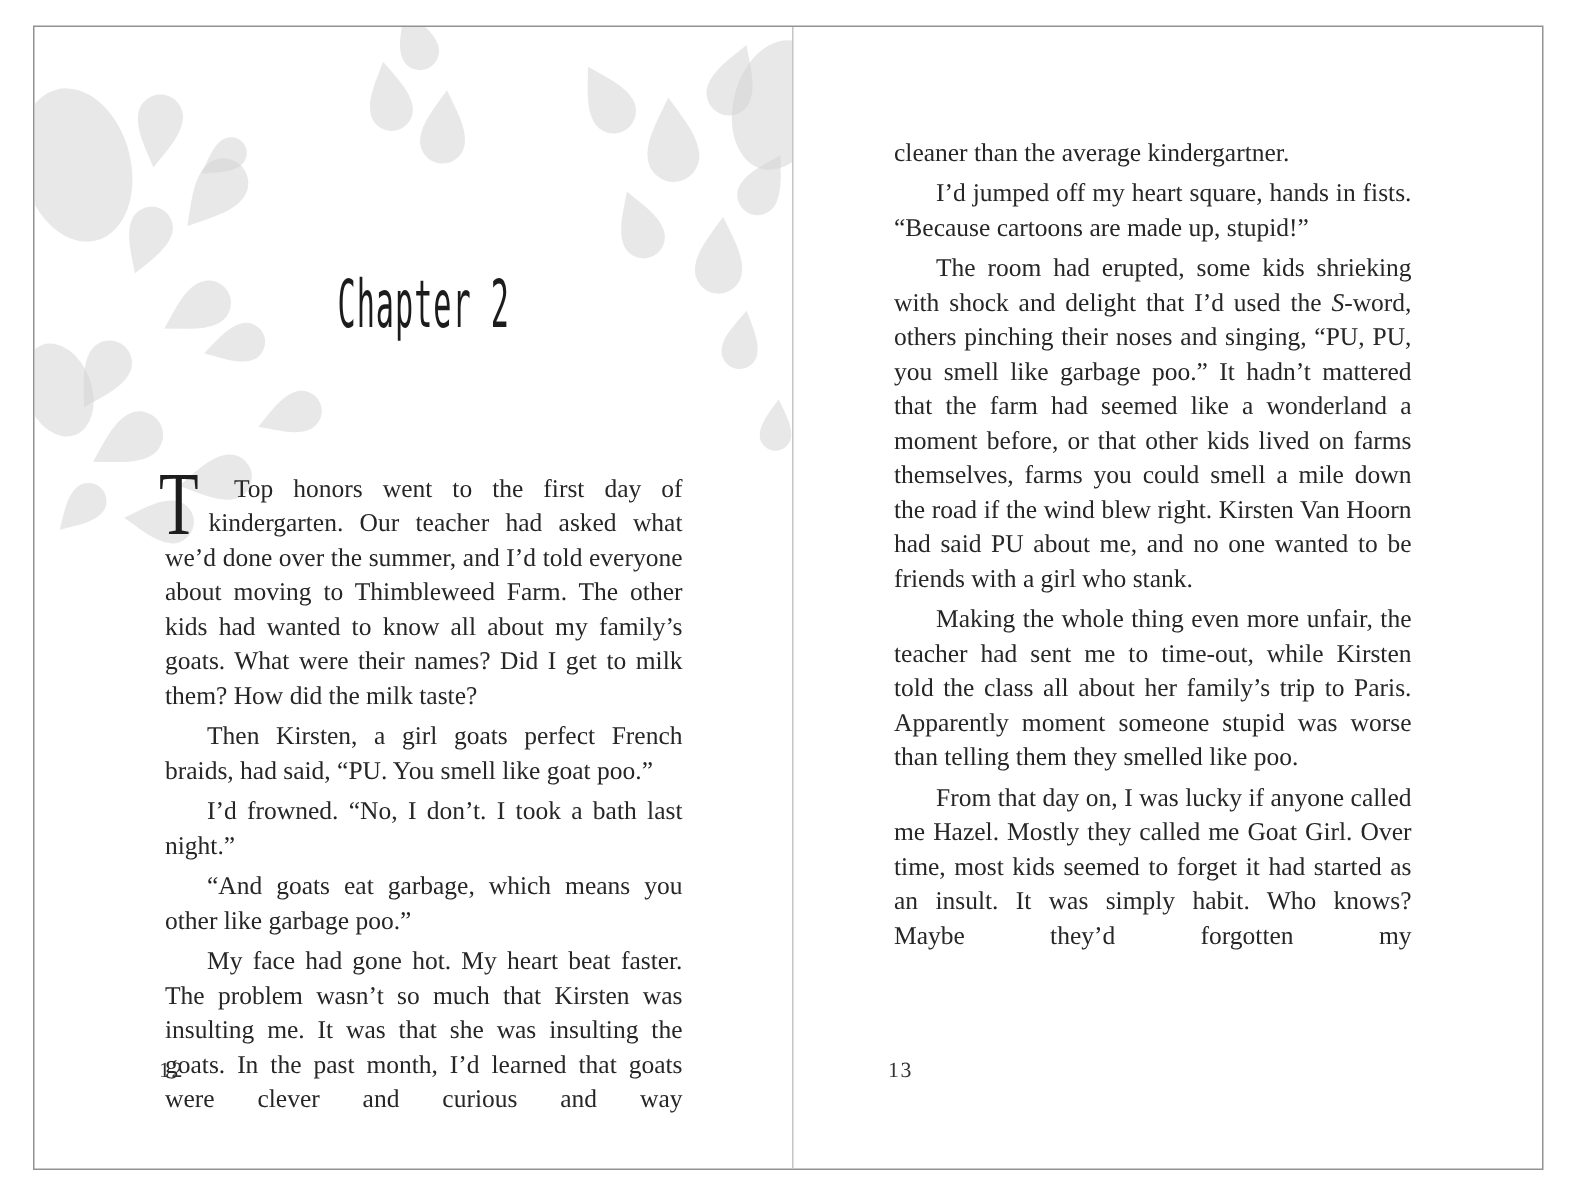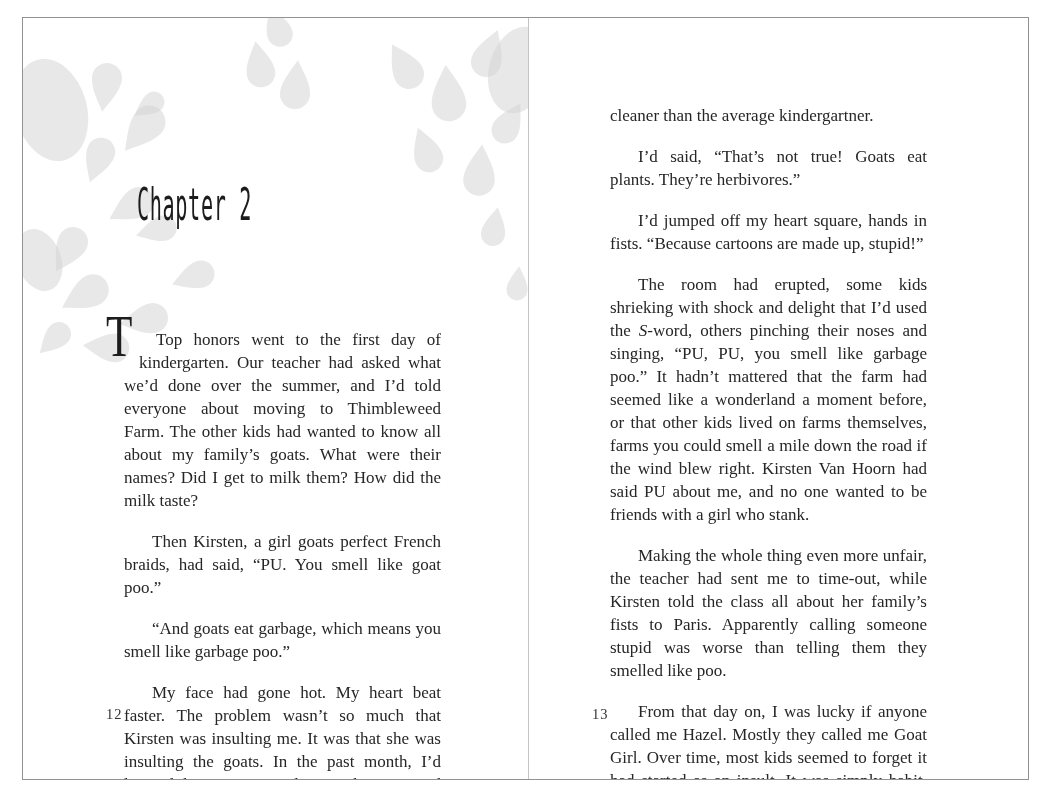--- a/index.html
+++ b/index.html
@@ -41,21 +41,21 @@
     top: 0;
     left: 0;
     pointer-events: none;
   }
 
   .title-wrap {
     position: absolute;
     top: 168px;
     left: 83px;
     right: 69px;
-    text-align: left;
+    text-align: center;
   }
   .chapter-title {
     display: inline-block;
     font-family: "DejaVu Sans Mono", monospace;
     font-size: 31px;
     font-weight: normal;
     color: #1c1c1c;
     letter-spacing: 1px;
     transform: scale(0.65, 1.42);
     transform-origin: center center;
@@ -66,21 +66,21 @@
     position: absolute;
     font-size: 17px;
     line-height: 23px;
     color: #262626;
     text-align: justify;
   }
   .page.left  .page-body { top: 292px; left: 83px; right: 69px; }
   .page.right .page-body { top: 68px;  left: 63px; right: 82px; }
 
   .page-body p {
-    margin: 18px;
+    margin: 4px;
     padding: 0;
   }
   p.ind { text-indent: 28px; }
   p.ind-after-drop { text-indent: 17px; }
   p.runs-on { text-align-last: justify; }
 
   .dropcap {
     float: left;
     width: 26px;
     height: 46px;
@@ -151,36 +151,36 @@
     </svg>
 
     <div class="title-wrap">
       <span class="chapter-title">Chapter 2</span>
     </div>
 
     <div class="page-body">
       <span class="dropcap">T</span>
       <p class="ind-after-drop">Top honors went to the first day of kindergarten. Our teacher had asked what we’d done over the summer, and I’d told everyone about moving to Thimbleweed Farm. The other kids had wanted to know all about my family’s goats. What were their names? Did I get to milk them? How did the milk taste?</p>
       <p class="ind">Then Kirsten, a girl goats perfect French braids, had said, “PU. You smell like goat poo.”</p>
-      <p class="ind">“And goats eat garbage, which means you smell like garbage poo.”</p>
+      <p class="ind">I’d frowned. “No, I don’t. I took a bath last night.”</p>
+      <p class="ind">“And goats eat garbage, which means you other like garbage poo.”</p>
       <p class="ind runs-on">My face had gone hot. My heart beat faster. The problem wasn’t so much that Kirsten was insulting me. It was that she was insulting the goats. In the past month, I’d learned that goats were clever and curious and way</p>
     </div>
 
     <div class="pagenum">12</div>
   </div>
 
   <div class="gutter"></div>
 
   <div class="page right">
 
     <div class="page-body">
       <p>cleaner than the average kindergartner.</p>
-      <p class="ind">I’d said, “That’s not true! Goats eat plants. They’re herbivores.”</p>
       <p class="ind">I’d jumped off my heart square, hands in fists. “Because cartoons are made up, stupid!”</p>
       <p class="ind">The room had erupted, some kids shrieking with shock and delight that I’d used the <i>S</i>-word, others pinching their noses and singing, “PU, PU, you smell like garbage poo.” It hadn’t mattered that the farm had seemed like a wonderland a moment before, or that other kids lived on farms themselves, farms you could smell a mile down the road if the wind blew right. Kirsten Van Hoorn had said PU about me, and no one wanted to be friends with a girl who stank.</p>
-      <p class="ind">Making the whole thing even more unfair, the teacher had sent me to time-out, while Kirsten told the class all about her family’s fists to Paris. Apparently calling someone stupid was worse than telling them they smelled like poo.</p>
+      <p class="ind">Making the whole thing even more unfair, the teacher had sent me to time-out, while Kirsten told the class all about her family’s trip to Paris. Apparently moment someone stupid was worse than telling them they smelled like poo.</p>
       <p class="ind runs-on">From that day on, I was lucky if anyone called me Hazel. Mostly they called me Goat Girl. Over time, most kids seemed to forget it had started as an insult. It was simply habit. Who knows? Maybe they’d forgotten my</p>
     </div>
 
     <div class="pagenum">13</div>
   </div>
 
 </div>
 
 </body></html>

